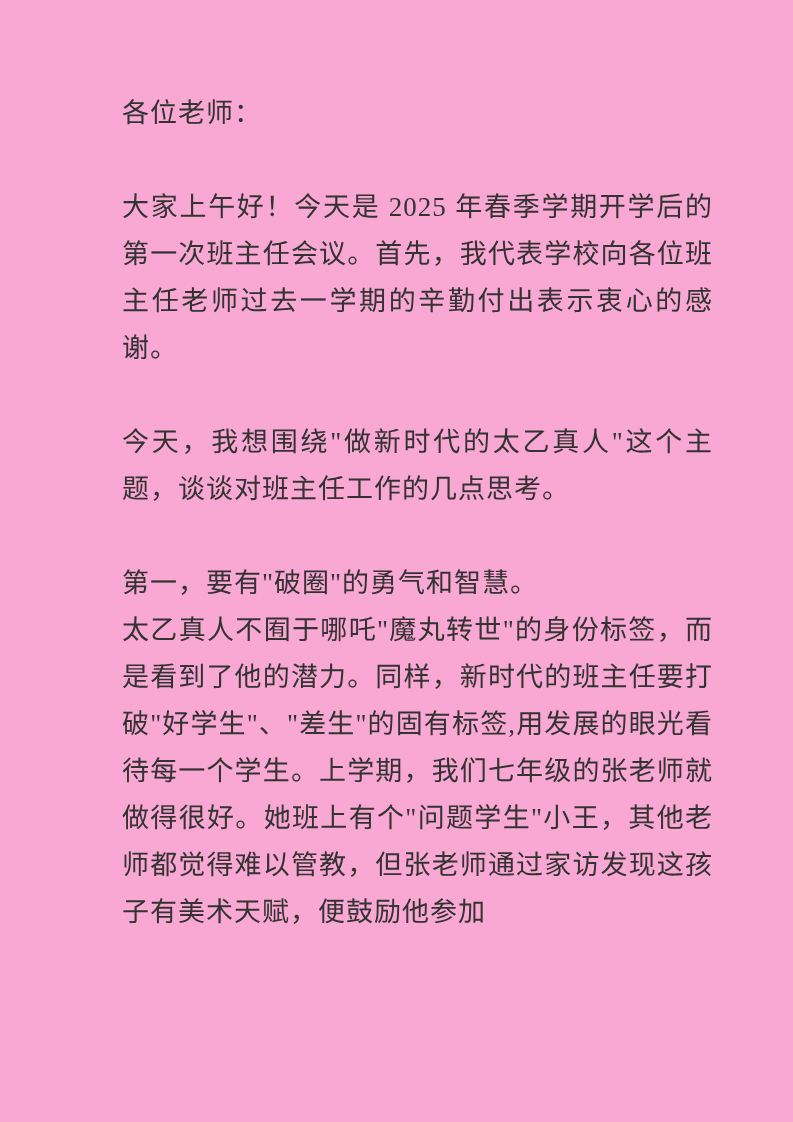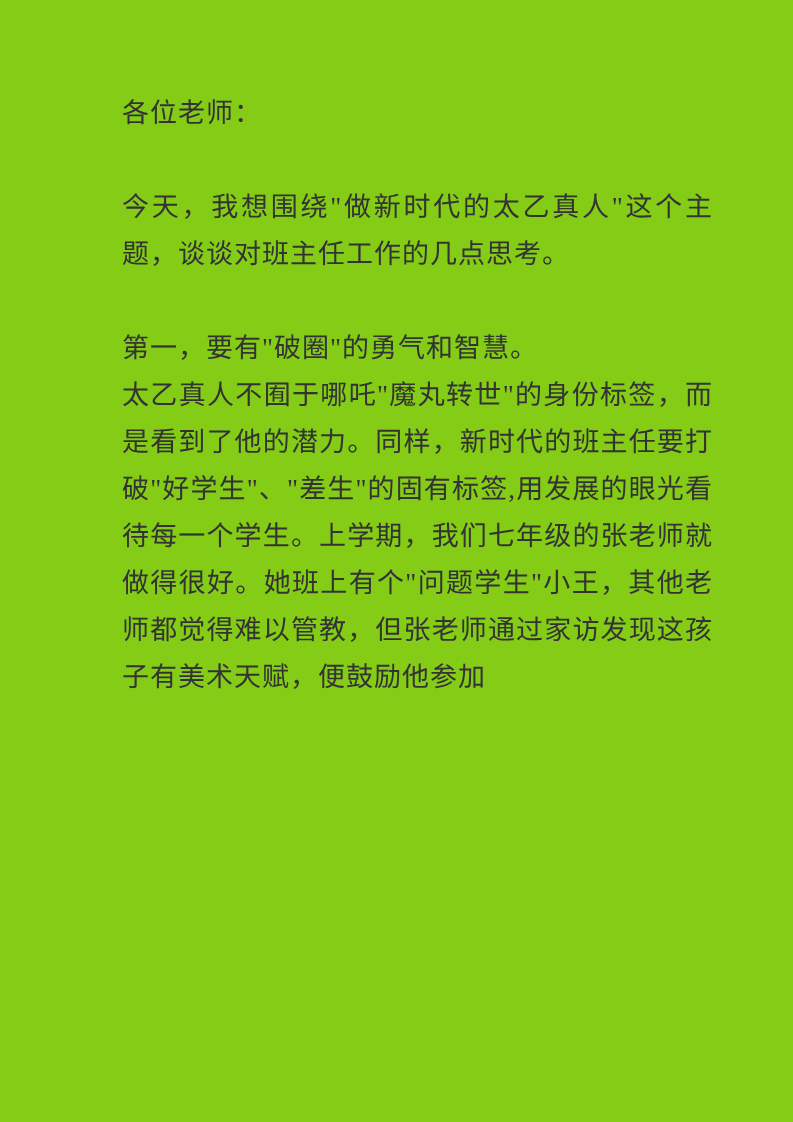--- a/index.html
+++ b/index.html
@@ -9,21 +9,21 @@
   }
   body {
     width: 793px;
     height: 1122px;
     overflow: hidden;
   }
   .page {
     box-sizing: border-box;
     width: 793px;
     height: 1122px;
-    background: #84cc16;
+    background: #f9a8d4;
     padding: 90px 80px 0 122px;
     font-family: "Liberation Serif", "DejaVu Serif", serif;
     font-size: 27px;
     line-height: 47px;
     letter-spacing: 1px;
     color: #333333;
     text-align: justify;
     text-justify: inter-character;
   }
   .para {
@@ -34,20 +34,21 @@
   .para.tight {
     margin-bottom: 0;
   }
 </style>
 </head>
 <body>
 
 <div class="page">
   <p class="para">各位老师：</p>
 
+  <p class="para">大家上午好！今天是 2025 年春季学期开学后的第一次班主任会议。首先，我代表学校向各位班主任老师过去一学期的辛勤付出表示衷心的感谢。</p>
 
 
   <p class="para">今天，我想围绕"做新时代的太乙真人"这个主题，谈谈对班主任工作的几点思考。</p>
 
   <p class="para tight">第一，要有"破圈"的勇气和智慧。</p>
 
   <p class="para">太乙真人不囿于哪吒"魔丸转世"的身份标签，而是看到了他的潜力。同样，新时代的班主任要打破"好学生"、"差生"的固有标签,用发展的眼光看待每一个学生。上学期，我们七年级的张老师就做得很好。她班上有个"问题学生"小王，其他老师都觉得难以管教，但张老师通过家访发现这孩子有美术天赋，便鼓励他参加</p>
 </div>
 
 </body></html>

